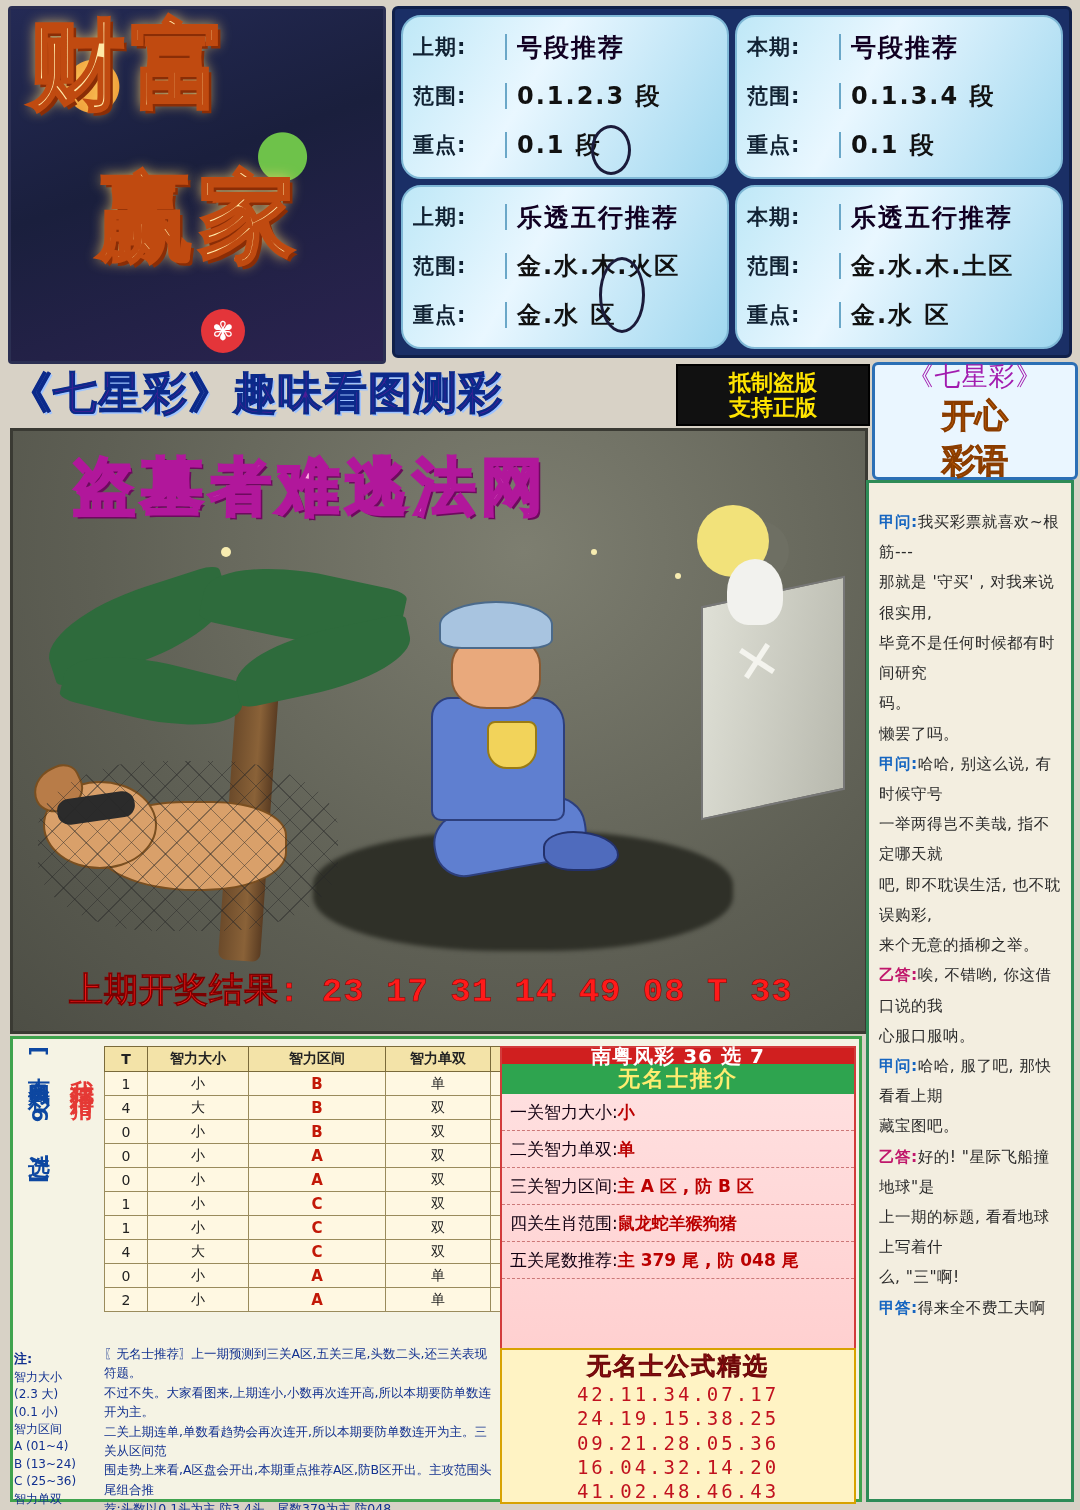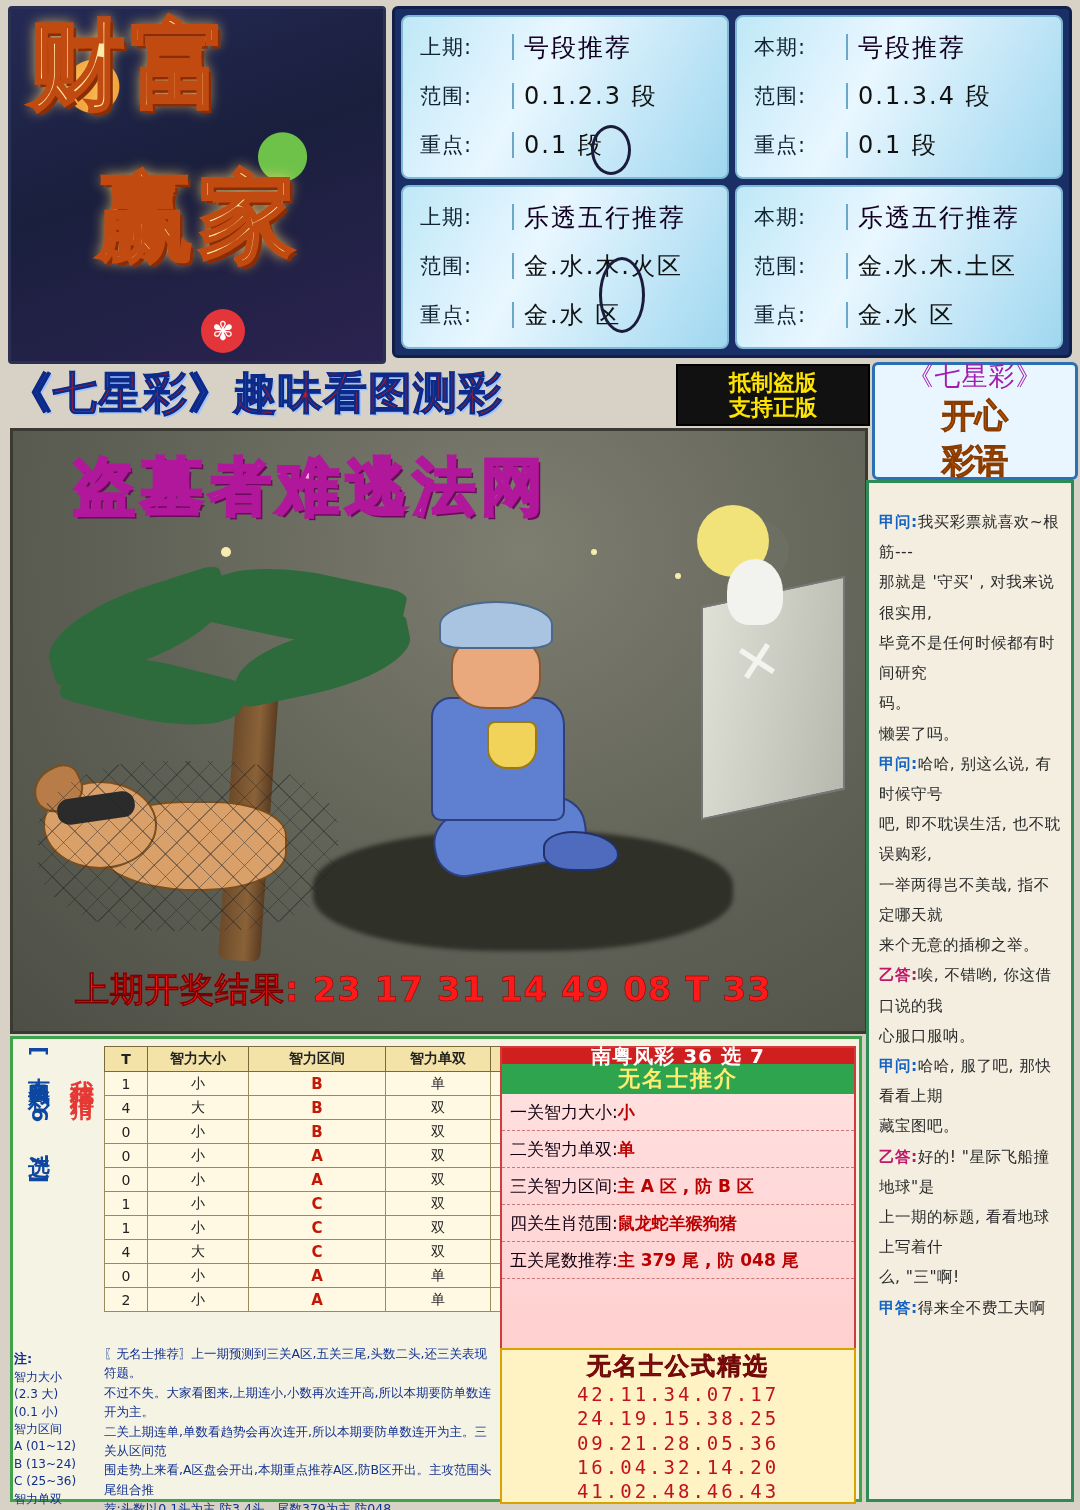--- a/index.html
+++ b/index.html
@@ -34,33 +34,33 @@
     text-shadow:4px 4px 0 #8a2d06, 0 0 14px #ffd36a;}
   .hk-flag{position:absolute;left:190px;top:300px;width:44px;height:44px;
     background:#e4353a;border-radius:50%;
     display:flex;align-items:center;justify-content:center;color:#fff;font-size:26px;}
 
   
   .top-right{position:absolute;left:392px;top:6px;width:680px;height:352px;
     background:#1a2f66;border:3px solid #10204a;border-radius:6px;
     display:grid;grid-template-columns:1fr 1fr;grid-template-rows:1fr 1fr;gap:6px;padding:6px;box-sizing:border-box;}
   .tr-cell{background:linear-gradient(120deg,#bfe8f7 0%,#e9f7ff 40%,#9fd7ef 100%);
-    border-radius:8px;position:relative;padding:6px 17px;box-sizing:border-box;
-    border:2px solid #7fb8d6;}
+    border-radius:20px;position:relative;padding:6px 10px;box-sizing:border-box;
+    border:2px solid #7fb8d6;font-weight:bold;}
   .tr-row{display:flex;align-items:center;height:33%;}
   .tr-label{width:92px;font-size:21px;color:#123;letter-spacing:1px;white-space:nowrap;}
   .tr-sep{width:2px;height:26px;background:#6aa7c8;margin-right:10px;}
   .tr-val{font-size:24px;color:#111;letter-spacing:2px;white-space:nowrap;}
   .tr-title{font-size:25px;color:#102;letter-spacing:2px;}
   .circle-mark{position:absolute;border:3px solid #1b1b3a;border-radius:50%;
     width:34px;height:44px;}
 
   
   .banner{position:absolute;left:8px;top:364px;width:680px;height:58px;}
-  .banner-text{font-size:44px;font-weight:700;color:#b91c1c;letter-spacing:1px;
+  .banner-text{font-size:44px;font-weight:700;color:#4c1d95;letter-spacing:1px;
     -webkit-text-stroke:1px #0b2a8a;text-shadow:2px 2px 0 #9fc4ff;white-space:nowrap;}
   .anti-pirate{position:absolute;left:676px;top:364px;width:190px;height:58px;
     background:#111;border:2px solid #000;color:#ffe400;font-size:22px;font-weight:700;
     display:flex;flex-direction:column;align-items:center;justify-content:center;line-height:1.15;}
 
   
   .rc-head{position:absolute;left:872px;top:362px;width:200px;height:112px;
     background:#eaf6ff;border:3px solid #2b6fb5;border-radius:6px;
     display:flex;flex-direction:column;align-items:center;justify-content:center;}
   .rc-head .l1{font-size:26px;color:#a21caf;letter-spacing:1px;}
@@ -97,22 +97,22 @@
   .net{position:absolute;left:25px;top:330px;width:300px;height:170px;
     background:
       repeating-linear-gradient(45deg, rgba(40,40,40,.45) 0 1px, transparent 1px 16px),
       repeating-linear-gradient(-45deg, rgba(40,40,40,.45) 0 1px, transparent 1px 16px);
     border-radius:40%;}
   .slab{position:absolute;right:20px;top:160px;width:140px;height:210px;
     background:linear-gradient(100deg,#dfe0d6,#b8b9ae);transform:skewY(-12deg);border:2px solid #777;}
   .ghost{position:absolute;right:82px;top:128px;width:56px;height:66px;background:#f2f2ee;border-radius:50% 50% 38% 38%;}
   .bones{position:absolute;right:40px;top:200px;width:90px;height:60px;color:#f4f4ee;font-size:54px;line-height:54px;transform:rotate(-12deg);}
   .shadow{position:absolute;left:300px;top:400px;width:420px;height:120px;background:#2f3028;border-radius:45%;filter:blur(2px);}
-  .result-line{position:absolute;left:62px;bottom:18px;font-size:34px;font-weight:700;
-    color:#ff1a1a;-webkit-text-stroke:0.5px #7a0000;letter-spacing:1px;white-space:nowrap;}
+  .result-line{position:absolute;left:56px;bottom:18px;font-size:34px;font-weight:700;
+    color:#ff1a1a;-webkit-text-stroke:0.5px #7a0000;letter-spacing:1px;white-space:nowrap;font-family:Liberation Mono, monospace;}
 
   
   .dialog{position:absolute;left:866px;top:480px;width:208px;height:1022px;
     background:#f3eee0;border:3px solid #2e8b57;padding:24px 10px;box-sizing:border-box;
     overflow:hidden;}
   .d-line{font-size:15.5px;line-height:1.95;color:#2a2a2a;letter-spacing:0.5px;}
   .d-speaker{color:#c0176b;font-weight:700;}
   .d-speaker.b{color:#1565c0;}
 
   
@@ -294,22 +294,22 @@
     </div>
   </div>
 
   <div class="dialog">
     <div class="d-line"><span class="d-speaker b">甲问:</span><span>我买彩票就喜欢~根筋---</span></div>
     <div class="d-line"><span>那就是 '守买' , 对我来说很实用,</span></div>
     <div class="d-line"><span>毕竟不是任何时候都有时间研究</span></div>
     <div class="d-line"><span>码。</span></div>
     <div class="d-line"><span>懒罢了吗。</span></div>
     <div class="d-line"><span class="d-speaker b">甲问:</span><span>哈哈, 别这么说, 有时候守号</span></div>
+    <div class="d-line"><span>一举两得岂不美哉, 指不定哪天就</span></div>
     <div class="d-line"><span>吧, 即不耽误生活, 也不耽误购彩,</span></div>
-    <div class="d-line"><span>一举两得岂不美哉, 指不定哪天就</span></div>
     <div class="d-line"><span>来个无意的插柳之举。</span></div>
     <div class="d-line"><span class="d-speaker">乙答:</span><span>唉, 不错哟, 你这借口说的我</span></div>
     <div class="d-line"><span>心服口服呐。</span></div>
     <div class="d-line"><span class="d-speaker b">甲问:</span><span>哈哈, 服了吧, 那快看看上期</span></div>
     <div class="d-line"><span>藏宝图吧。</span></div>
     <div class="d-line"><span class="d-speaker">乙答:</span><span>好的! "星际飞船撞地球"是</span></div>
     <div class="d-line"><span>上一期的标题, 看看地球上写着什</span></div>
     <div class="d-line"><span>么, "三"啊!</span></div>
     <div class="d-line"><span class="d-speaker b">甲答:</span><span>得来全不费工夫啊</span></div>
   </div>
@@ -402,21 +402,21 @@
         </tr>
     </tbody>
   </table>
 
   <div class="note">
     <div><b>注:</b></div>
     <div>智力大小</div>
     <div>(2.3 大)</div>
     <div>(0.1 小)</div>
     <div>智力区间</div>
-    <div>A (01~12)</div>
+    <div>A (01~4)</div>
     <div>B (13~24)</div>
     <div>C (25~36)</div>
     <div>智力单双</div>
     <div>1.3.5.7.9 单</div>
 
   </div>
 
   <div class="footnote">
     <div>〖无名士推荐〗上一期预测到三关A区,五关三尾,头数二头,还三关表现符题。</div>
     <div>不过不失。大家看图来,上期连小,小数再次连开高,所以本期要防单数连开为主。</div>

